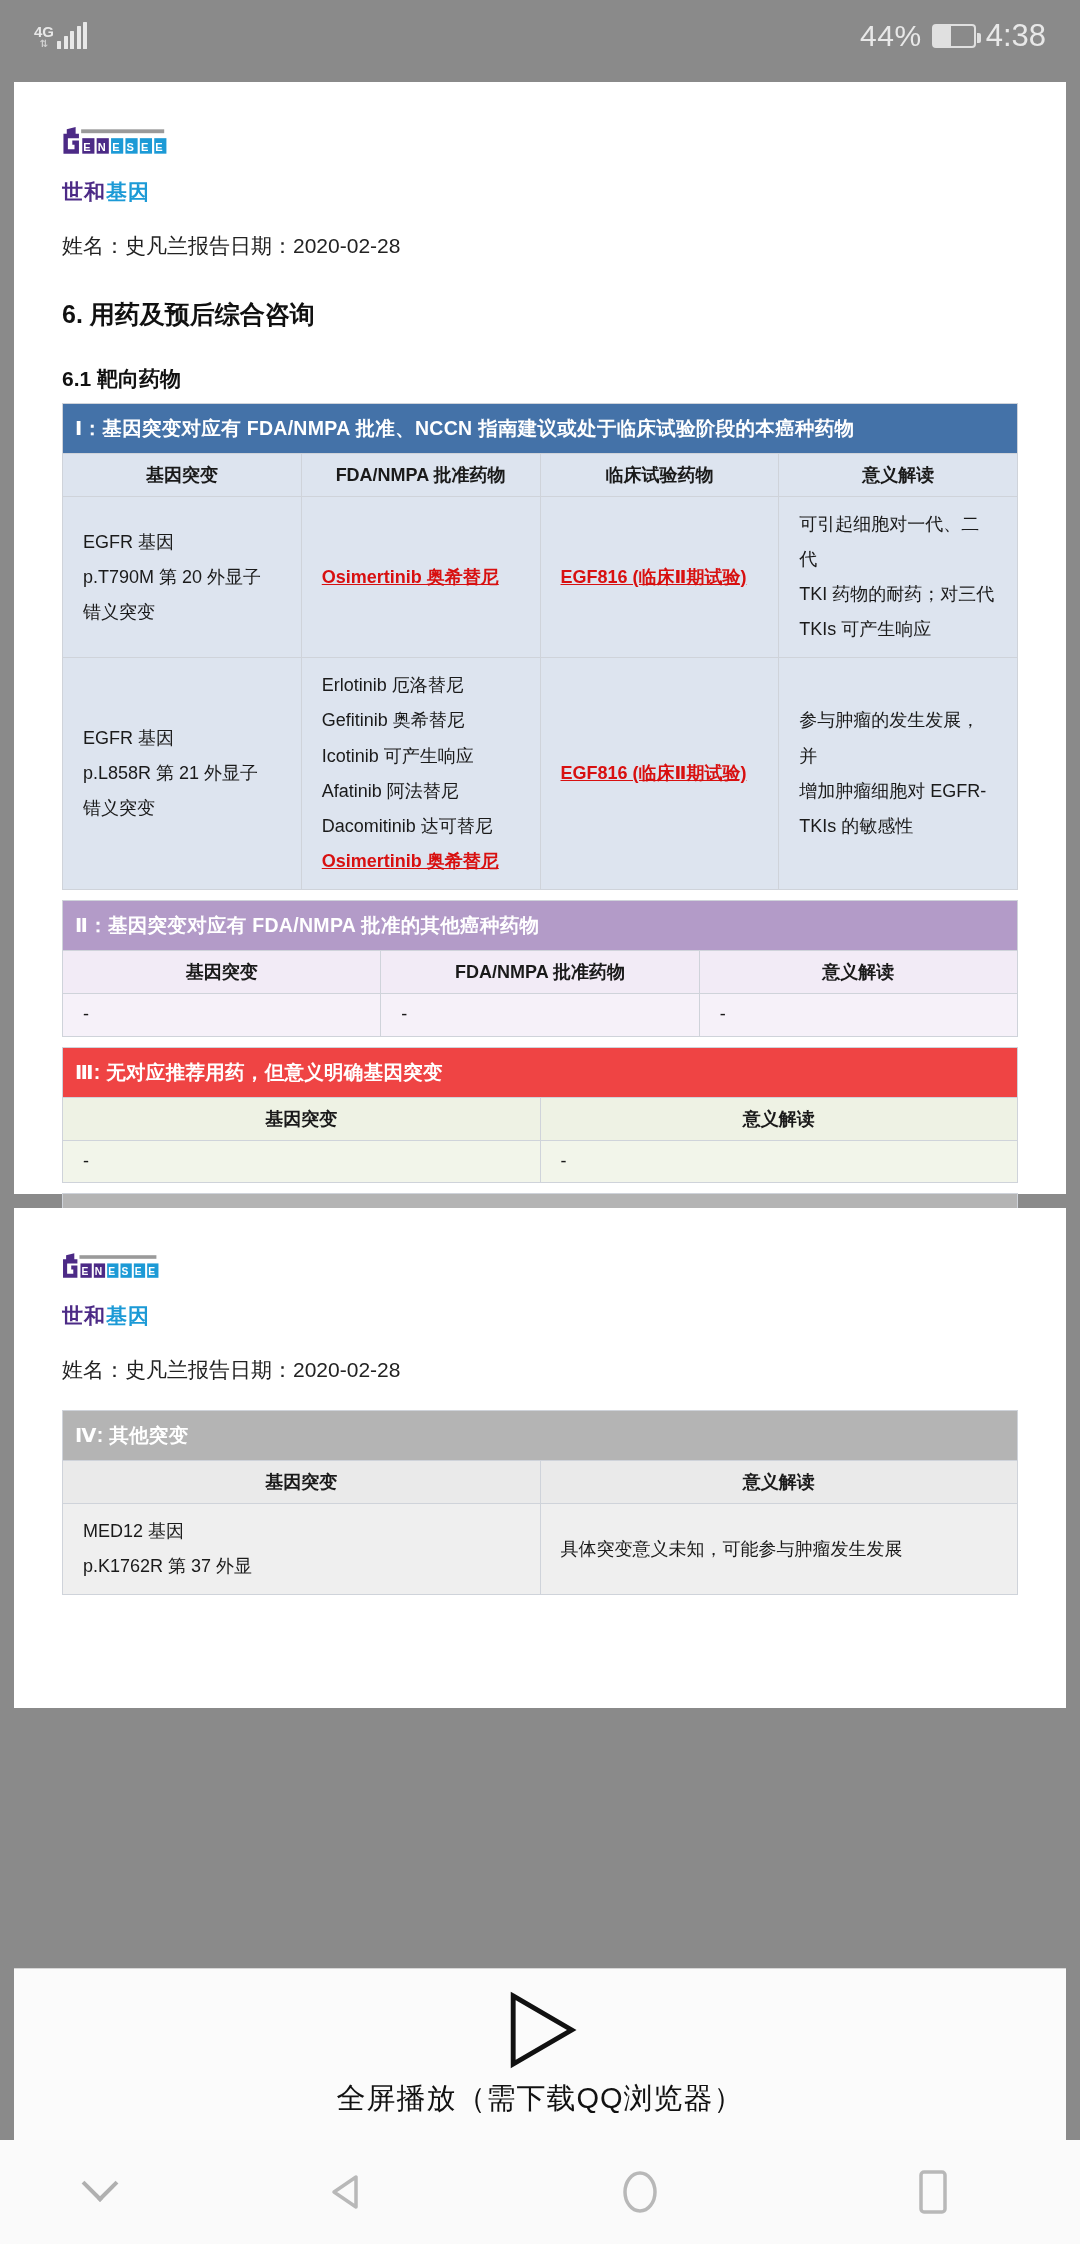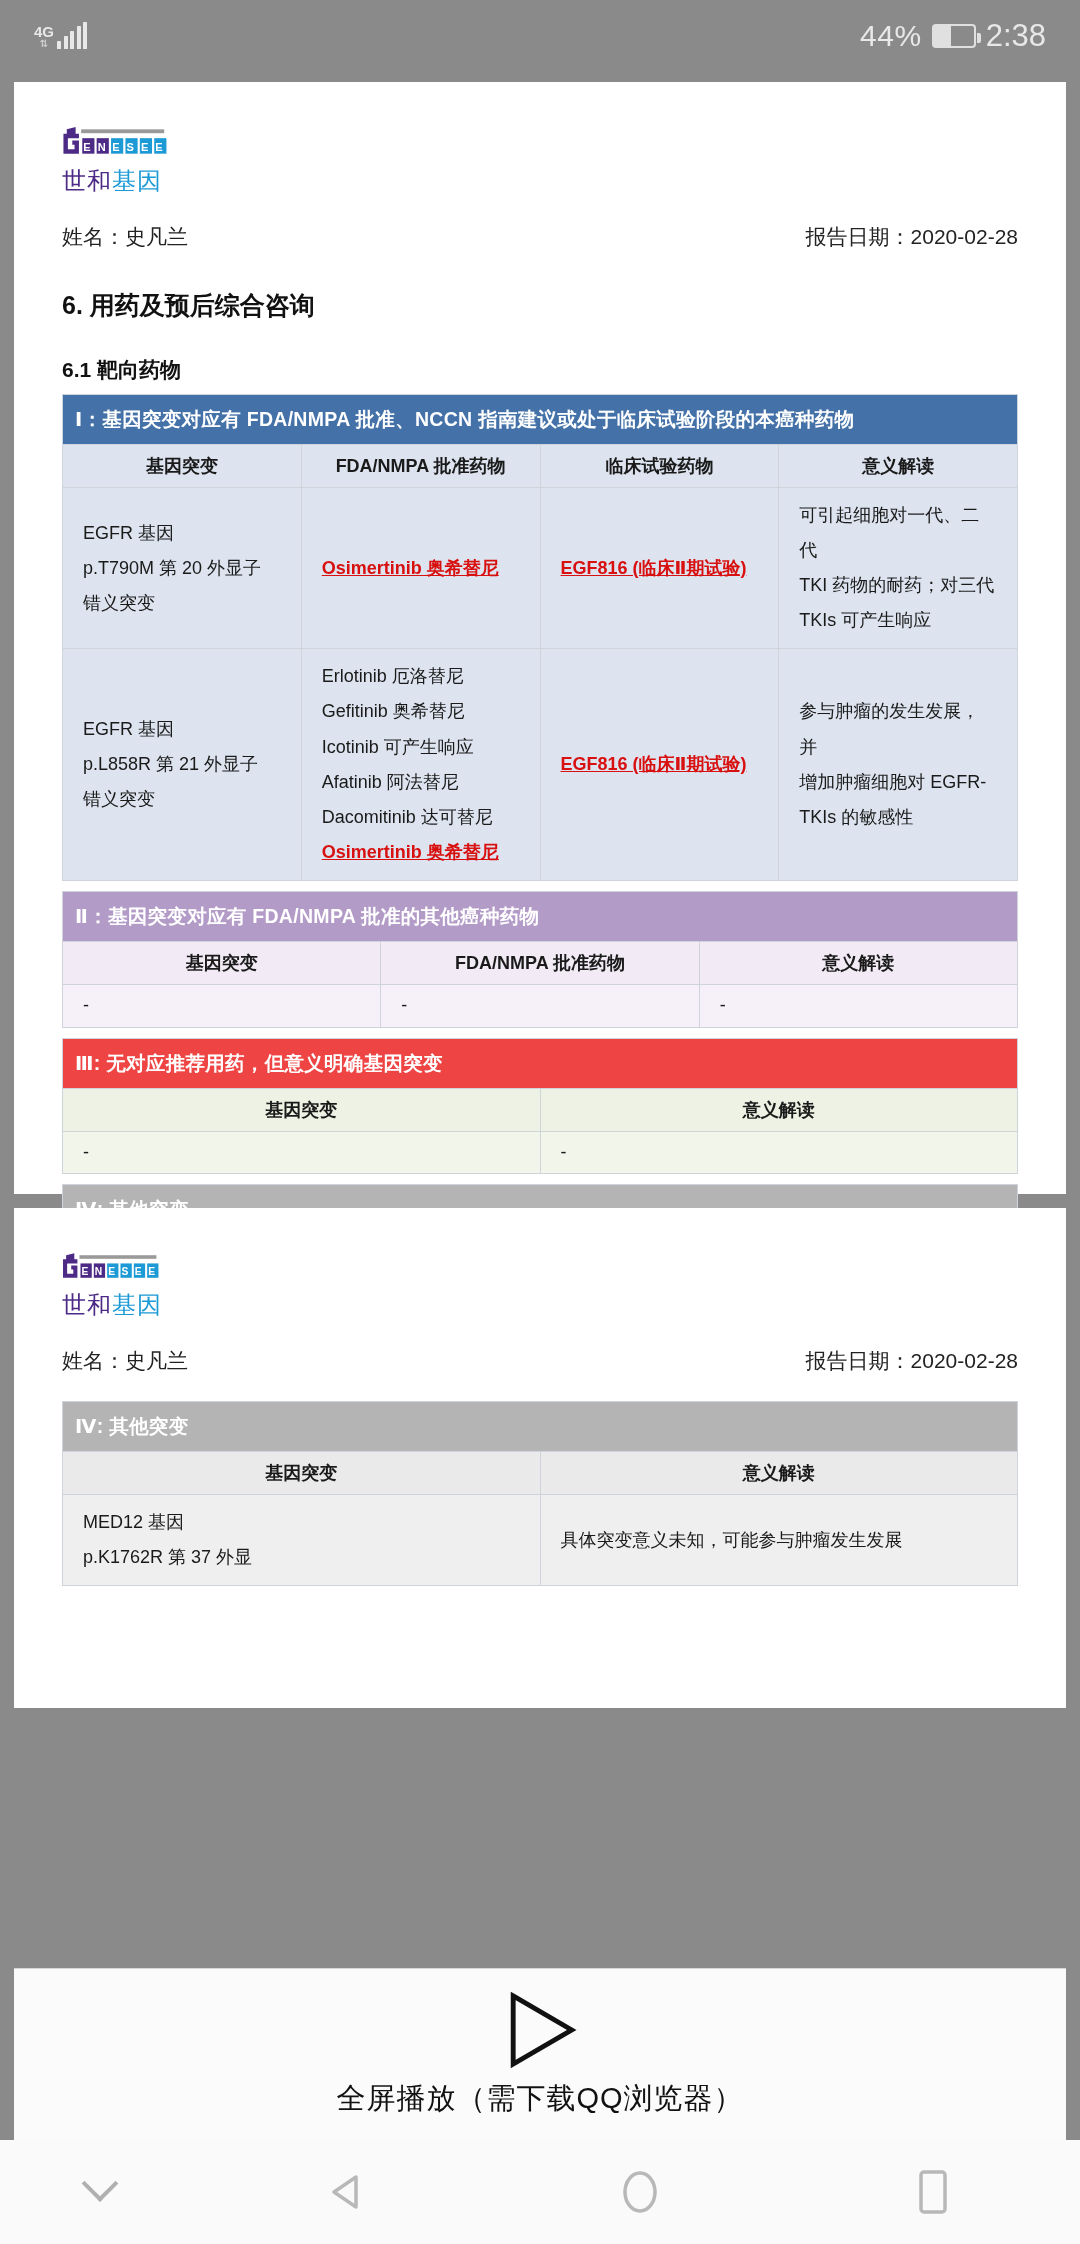--- a/index.html
+++ b/index.html
@@ -45,25 +45,25 @@
     position: relative;
   }
   .page.one { margin-top: 10px; height: 1112px; }
   .page.two { margin-top: 14px; height: 500px; }
 
   .page-inner { padding: 0 48px; }
 
   
   .logo-block { padding-top: 44px; padding-bottom: 10px; }
   .logo { width: 128px; }
-  .logo-cn { margin-top: 4px; font-size: 24px; font-weight: 400; letter-spacing:1px;}
+  .logo-cn { margin-top: 17px; font-size: 21px; font-weight: 700; letter-spacing:1px;}
   .logo-cn .a { color:#4c2a86; } .logo-cn .b { color:#1c9ad6; }
 
   .name-row {
-    display: flex; justify-content: space-between; align-items: baseline;
+    display: flex; align-items: baseline;
     font-size: 21px; color: #222; padding-top: 16px; padding-bottom: 4px;
   }
 
   h2.sec { font-size: 25px; font-weight: 700; color: #111; margin: 34px 0 0 0; }
   h3.sub { font-size: 21px; font-weight: 700; color: #111; margin: 34px 0 10px 0; }
 
   
   table.rep { width: 100%; border-collapse: collapse; table-layout: fixed; }
   table.rep td, table.rep th { border: 1px solid #cfd3da; vertical-align: middle; }
 
@@ -134,21 +134,21 @@
             <i></i>
             <i></i>
         </div>
       </div>
     </div>
     <div class="sb-right">
       <span class="pct">44%</span>
       <span class="battery">
           <span class="fill" style="width: 44%;"></span>
         </span>
-      <span class="clock">2:38</span>
+      <span class="clock">4:38</span>
     </div>
   </div>
 
   <div class="viewer">
 
     <div class="page one">
       <div class="page-inner">
 
         <div class="logo-block">
           <div class="logo">

